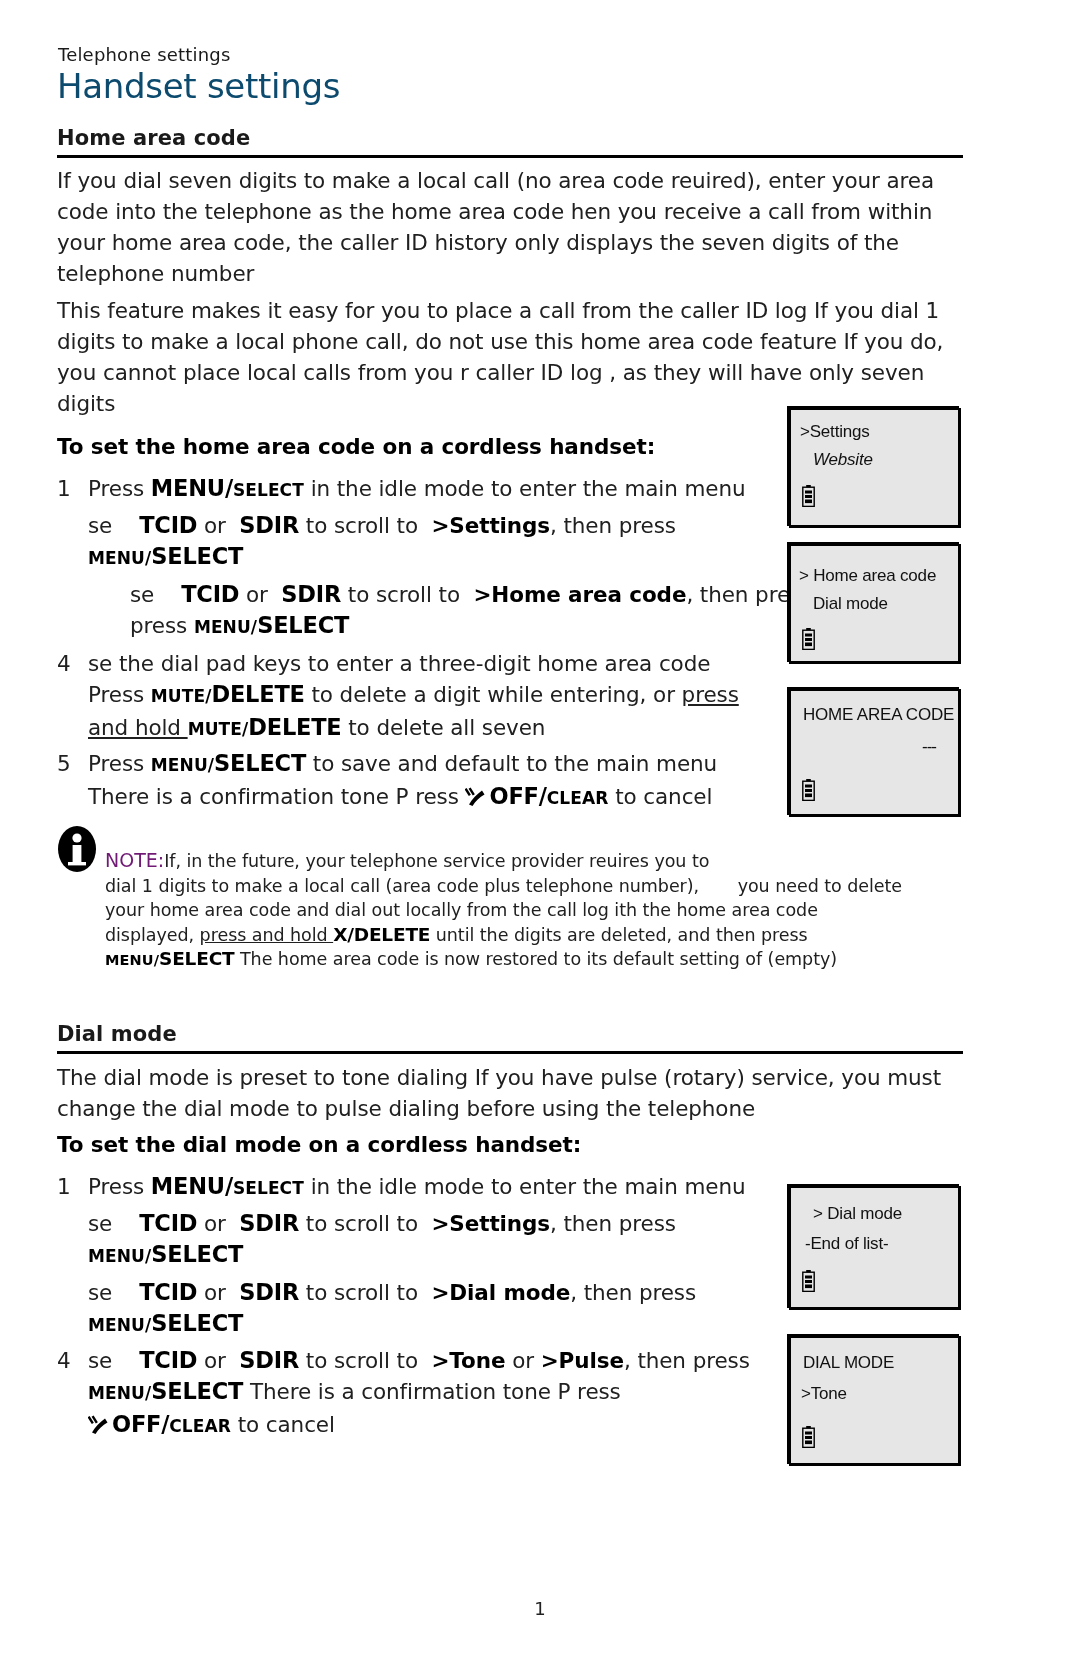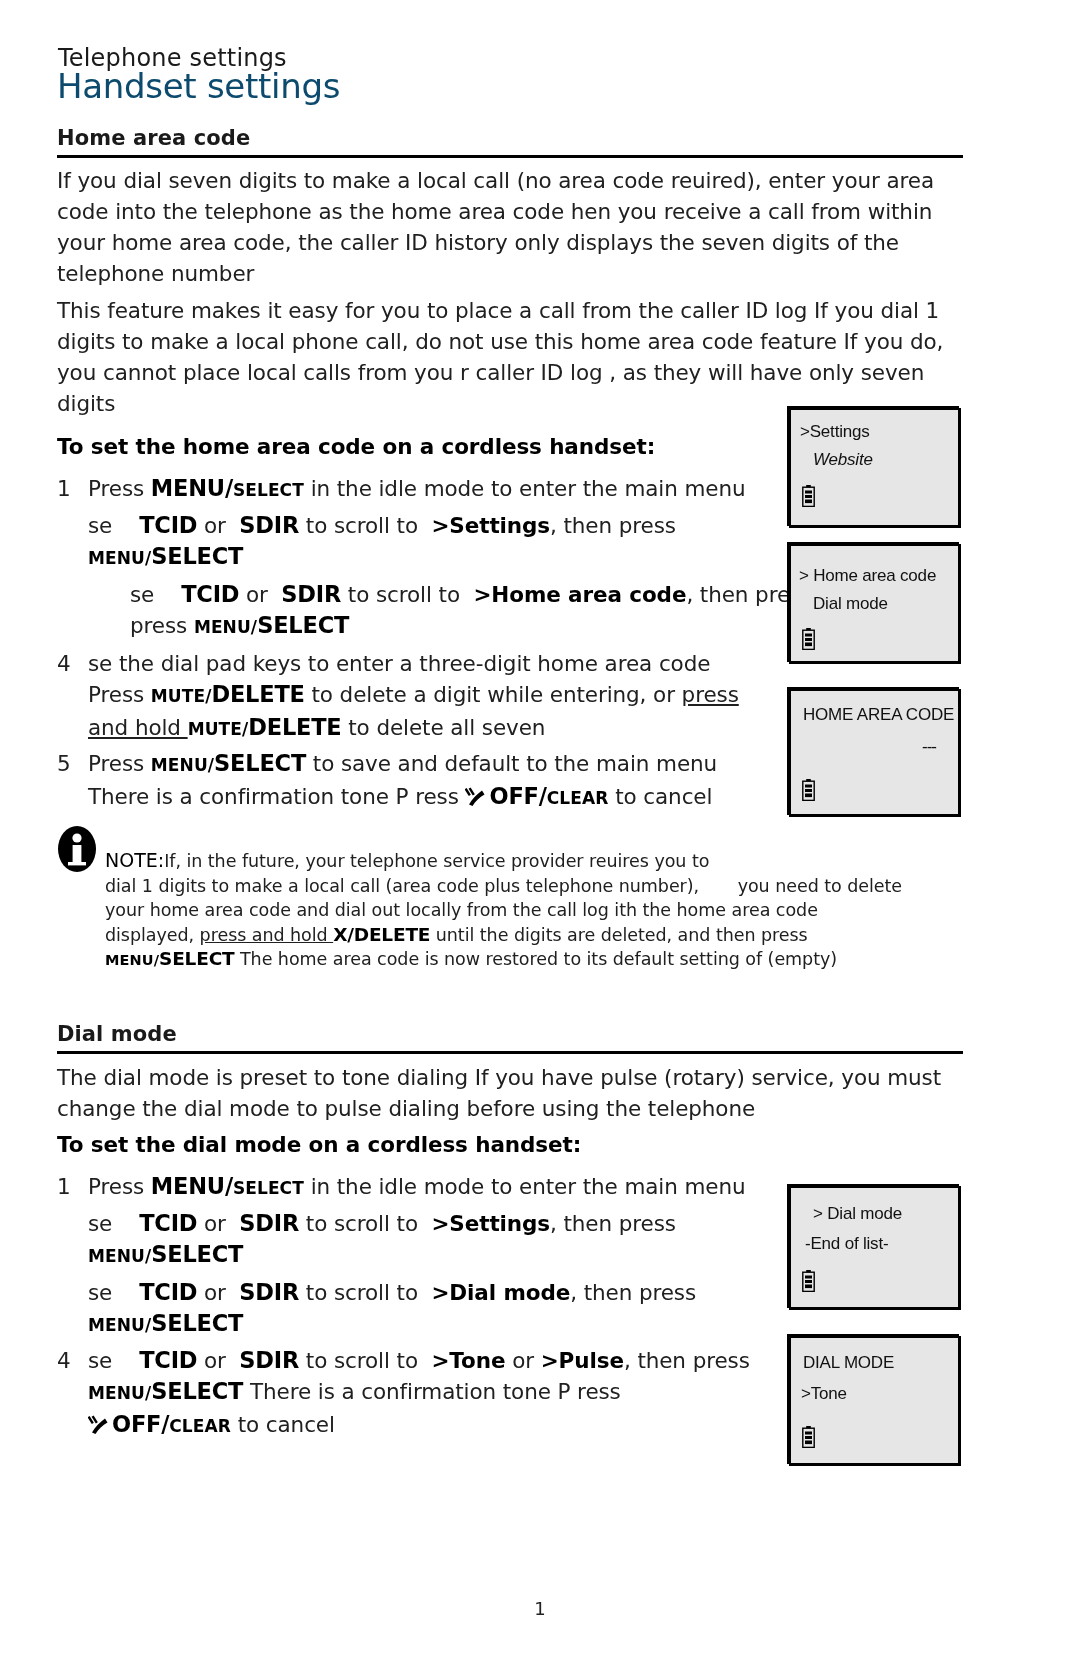--- a/index.html
+++ b/index.html
@@ -18,21 +18,21 @@
   .page {
     position: absolute;
     left: 0; top: 0;
     width: 1080px;
     height: 1665px;
   }
   
   .kicker {
     position: absolute;
     left: 58px; top: 44px;
-    font-size: 24px;
+    font-size: 18px;
     letter-spacing: .2px;
     color: #1a1a1a;
   }
   .page-title {
     position: absolute;
     left: 57px; top: 66px;
     font-size: 34px;
     font-weight: 400;
     letter-spacing: -0.3px;
     color: #0c4a6e;
@@ -120,21 +120,21 @@
     left: 48px; top: 22px;
     width: 900px;
     font-size: 17.5px;
     line-height: 24.5px;
     color: #202020;
     letter-spacing: -0.05px;
   }
   .note-lead {
     font-size: 19px;
     font-weight: normal;
-    color: #000000;
+    color: #701a75;
     letter-spacing: 0;
   }
   .note-body b.k   { font-size: 18.5px; }
   .note-body span.sc { font-size: 14.5px; }
 
   
   .lcd {
     position: absolute;
     background: #e6e6e6;
     border: 1px solid #000;

